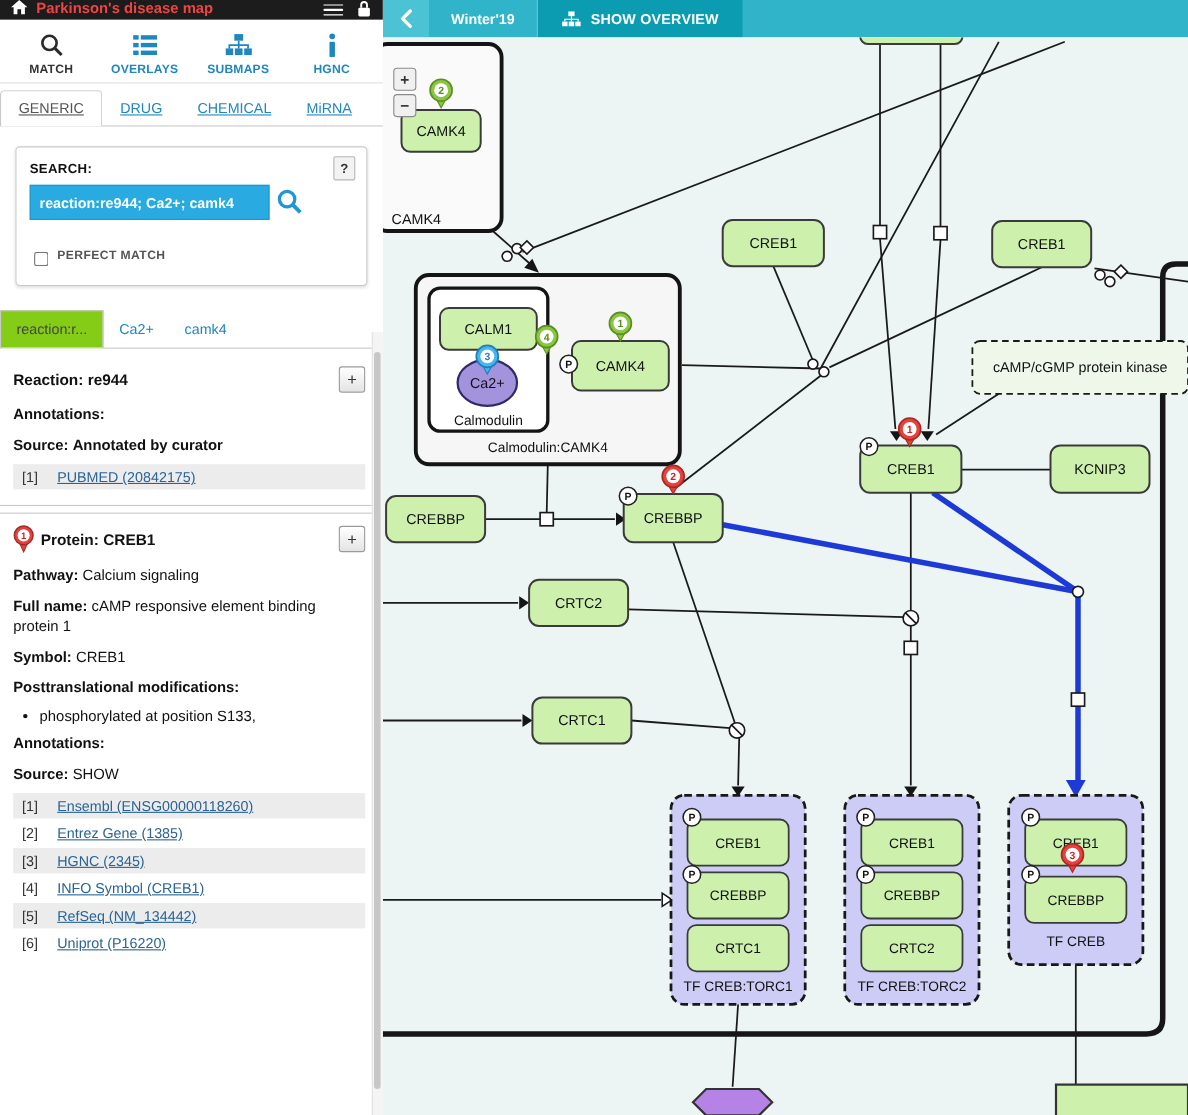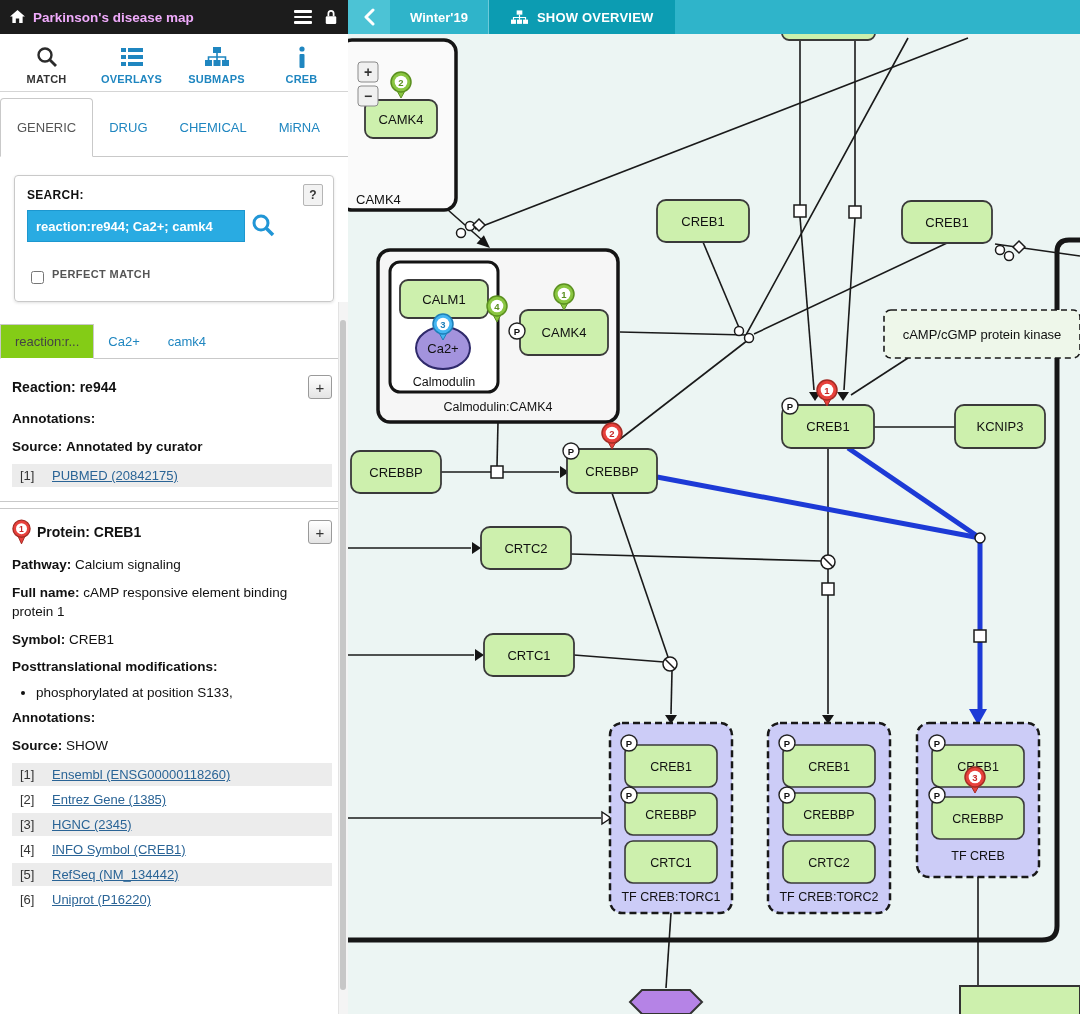--- a/index.html
+++ b/index.html
@@ -1,32 +1,32 @@
 <!DOCTYPE html>
 <html><head>
 <meta charset="utf-8">
 <style>
   html,body{margin:0;padding:0;background:#888;}
   .app{position:relative;width:1080px;height:1014px;background:#fff;overflow:hidden;
        font-family:"Liberation Sans",sans-serif;color:#111;}
   
   .sidebar{position:absolute;left:0;top:0;width:348px;height:100%;background:#fff;z-index:2;}
-  .sb-header{height:34px;background:#1c1c1c;color:#f0abfc;display:flex;align-items:center;padding:0 10px;gap:8px;}
+  .sb-header{height:18px;background:#1c1c1c;color:#ef4444;display:flex;padding:0 10px;gap:8px;}
   .sb-title{font-size:13.5px;font-weight:bold;}
   .sb-sp{flex:1;}
   .burger{display:flex;flex-direction:column;gap:3px;padding:4px;}
   .burger span{display:block;width:18px;height:2.5px;background:#fff;border-radius:1px;}
   .nav-row{display:flex;padding:10px 4px 6px;border-bottom:1px solid #d5d5d5;background:#fff;}
   .nav-item{flex:1;text-align:center;cursor:pointer;}
   .nav-item .nicon{height:26px;display:flex;align-items:center;justify-content:center;}
   .nav-item .nlabel{font-size:11px;font-weight:600;letter-spacing:.2px;margin-top:3px;}
   .nav-blue .nlabel{color:#1f86c0;}
   .nav-dark .nlabel{color:#333;}
   .tabs{display:flex;border-bottom:1px solid #c9c9c9;padding:6px 0 0 0;background:#fff;align-items:flex-end;}
-  .tab{padding:21px 16px;font-size:13px;color:#1f86c0;cursor:pointer;}
+  .tab{padding:8px 16px;font-size:13px;color:#1f86c0;cursor:pointer;text-decoration:underline;}
   .tab.active{background:#fff;border:1px solid #c9c9c9;border-bottom:1px solid #fff;margin-bottom:-1px;
               border-radius:4px 4px 0 0;color:#555;}
   .search-panel{margin:18px 14px 0 14px;border:1px solid #c9c9c9;border-radius:4px;padding:12px 12px 14px;
                 position:relative;box-shadow:0 1px 3px rgba(0,0,0,.12);}
   .search-label{font-size:12px;font-weight:bold;letter-spacing:.3px;margin-bottom:8px;}
   .help-btn{position:absolute;top:8px;right:10px;width:18px;height:20px;border:1px solid #b5b5b5;
             background:#f2f2f2;border-radius:2px;font-size:12px;font-weight:bold;color:#333;
             display:flex;align-items:center;justify-content:center;cursor:pointer;}
   .search-row{display:flex;align-items:center;}
   .search-input{width:200px;height:30px;background:#29abe2;border:1px solid #1d97cf;color:#fff;
@@ -137,21 +137,21 @@
         </div>
         <div class="nlabel">SUBMAPS</div>
       </div>
       <div class="nav-item nav-blue">
         <div class="nicon">
           <svg width="10" height="22" viewBox="0 0 10 22">
               <circle cx="5" cy="3" r="2.6" fill="#1f86c0"></circle>
               <rect x="2.5" y="8" width="5" height="14" rx="1" fill="#1f86c0"></rect>
             </svg>
         </div>
-        <div class="nlabel">CREB</div>
+        <div class="nlabel">HGNC</div>
       </div>
     </div>
 
     <div class="tabs">
       <div class="tab active">GENERIC</div>
       <div class="tab">DRUG</div>
       <div class="tab">CHEMICAL</div>
       <div class="tab">MiRNA</div>
     </div>
 

